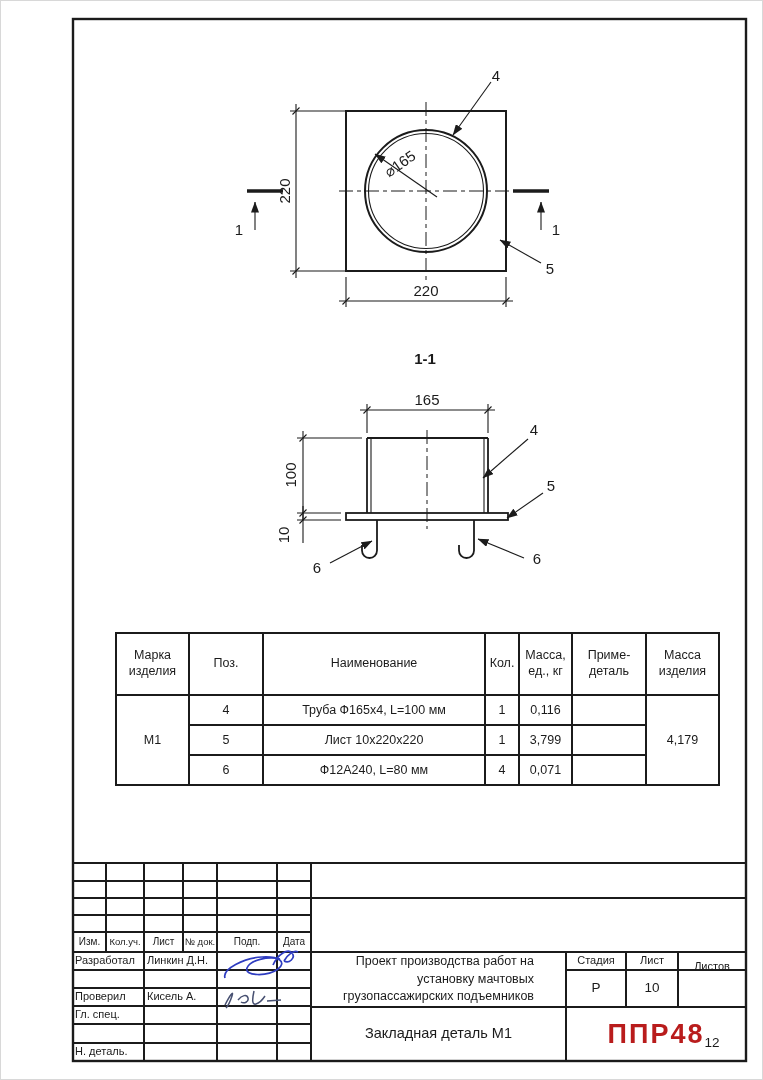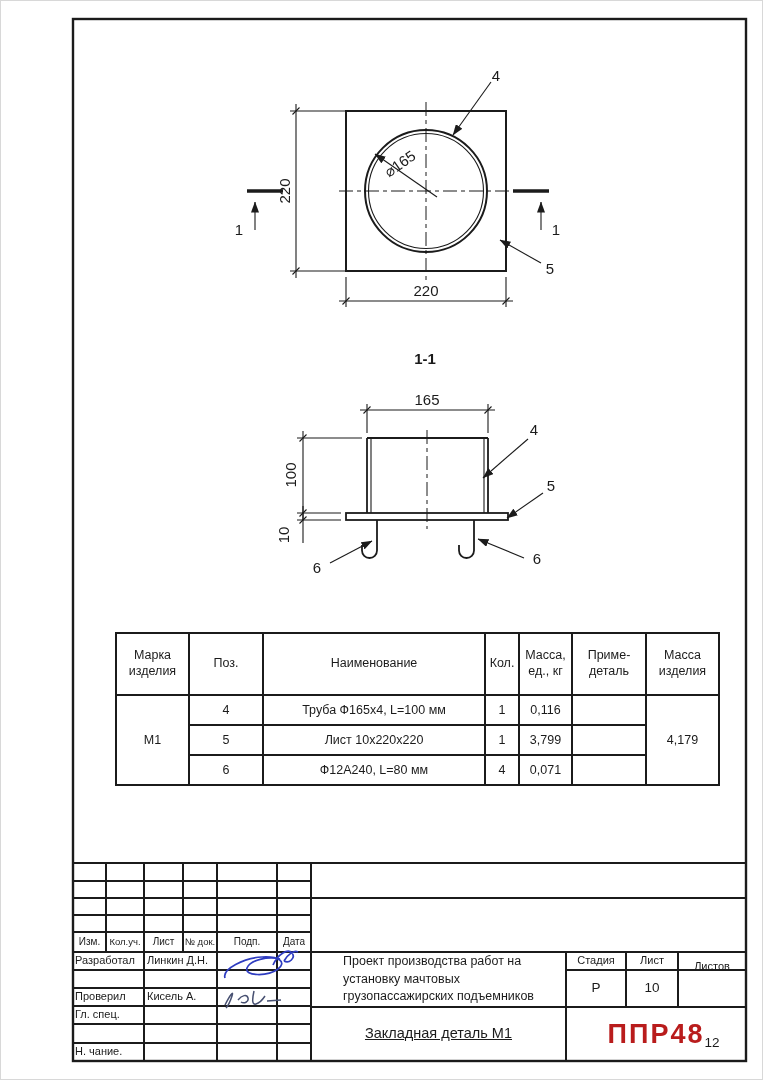--- a/index.html
+++ b/index.html
@@ -30,29 +30,29 @@
   }
   table.spec th,table.spec td{
     border:2px solid #1b1b1b;text-align:center;vertical-align:middle;
     padding:0 2px;font-weight:normal;overflow:hidden;
   }
   table.spec th{height:60px;white-space:pre-line;line-height:1.25;}
   table.spec td{height:28px;}
   td.nm{text-align:left;padding-left:8px;}
 
   .cell{position:absolute;display:flex;align-items:center;justify-content:center;
-    text-align:left;line-height:1.2;box-sizing:border-box;}
+    text-align:right;line-height:1.2;box-sizing:border-box;}
   .lft{justify-content:flex-start;text-align:left;padding-left:1px;}
   .pre{white-space:pre-line;}
   .f10{font-size:10px;}
   .f95{font-size:9.5px;}
   .f11{font-size:11px;}
   .f125{font-size:12.5px;line-height:1.4;}
   .f135{font-size:13.5px;}
-  .f145{font-size:14.5px;text-decoration:underline;}
+  .f145{font-size:14.5px;}
   .logo{font-size:27px;font-weight:bold;color:#b91c1c;letter-spacing:2px;}
 </style>
 </head>
 <body>
 
 <div class="page">
 
   <svg class="lines" width="763" height="1080" viewBox="0 0 763 1080">
     <defs>
       <marker id="arw" markerWidth="11" markerHeight="8" refX="10.5" refY="4" orient="auto-start-reverse" markerUnits="userSpaceOnUse">
@@ -229,21 +229,21 @@
   <div class="cell f10" style="left:143px;top:931px;width:39px;height:20px">Лист</div>
   <div class="cell f95" style="left:182px;top:931px;width:34px;height:20px">№ док.</div>
   <div class="cell f10" style="left:216px;top:931px;width:60px;height:20px">Подп.</div>
   <div class="cell f10" style="left:276px;top:931px;width:34px;height:20px">Дата</div>
 
   <div class="cell f11 lft" style="left:73px;top:951px;width:69px;height:18px">Разработал</div>
   <div class="cell f11 lft" style="left:145px;top:951px;width:70px;height:18px">Линкин Д.Н.</div>
   <div class="cell f11 lft" style="left:73px;top:987px;width:69px;height:18px">Проверил</div>
   <div class="cell f11 lft" style="left:145px;top:987px;width:70px;height:18px">Кисель А.</div>
   <div class="cell f11 lft" style="left:73px;top:1005px;width:69px;height:18px">Гл. спец.</div>
-  <div class="cell f11 lft" style="left:73px;top:1042px;width:69px;height:18px">Н. чание.</div>
+  <div class="cell f11 lft" style="left:73px;top:1042px;width:69px;height:18px">Н. деталь.</div>
 
   <div class="cell f125 pre" style="left:312px;top:952px;width:251px;height:53px">Проект производства работ на
 установку мачтовых
 грузопассажирских подъемников</div>
 
   <div class="cell f11" style="left:565px;top:951px;width:60px;height:18px">Стадия</div>
   <div class="cell f11" style="left:625px;top:951px;width:52px;height:18px">Лист</div>
   <div class="cell f11" style="left:677px;top:951px;width:68px;height:30px">Листов</div>
   <div class="cell f135" style="left:565px;top:969px;width:60px;height:37px">Р</div>
   <div class="cell f135" style="left:625px;top:969px;width:52px;height:37px">10</div>

